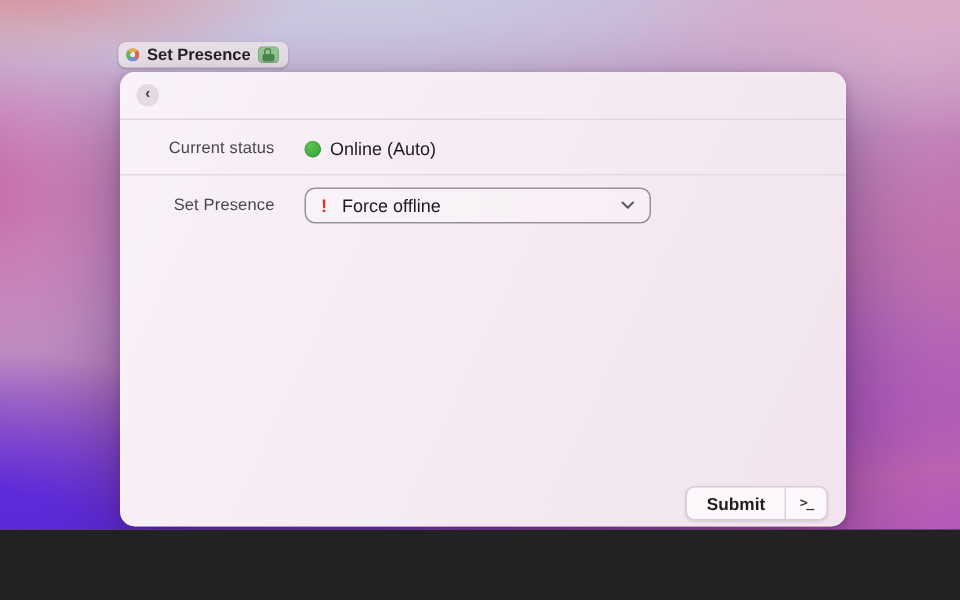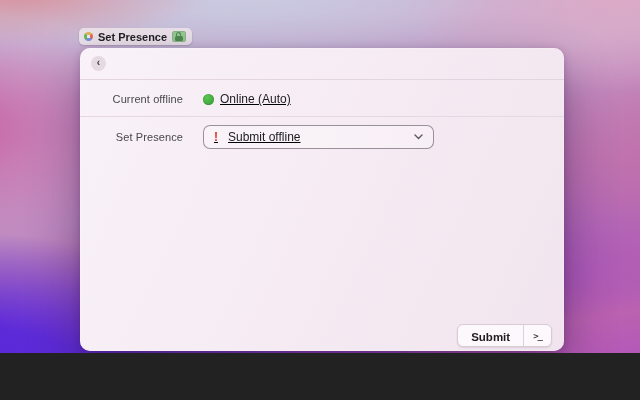--- a/index.html
+++ b/index.html
@@ -74,21 +74,21 @@
     color:#3a3a3c;font-size:10px;font-weight:700;line-height:1;
     cursor:default;user-select:none;
     padding-bottom:1px;box-sizing:border-box;
   }
 
   .row{display:flex;align-items:center;}
   .label-col{
     width:103px;flex-shrink:0;text-align:right;
     font-size:11px;color:#48484a;letter-spacing:.1px;
   }
-  .value-col{margin-left:20px;display:flex;align-items:center;text-decoration:underline;}
+  .value-col{margin-left:20px;display:flex;align-items:center;}
 
   .section-status{padding-top:12px;padding-bottom:10px;border-bottom:1px solid #e6d8e2;}
   .status-dot{
     width:11px;height:11px;border-radius:50%;
     background:radial-gradient(circle at 35% 30%, #5ec455, #2f9e2c);
     box-shadow:inset 0 0 0 .5px rgba(0,0,0,.18);
     margin-right:6px;
   }
   .status-value{font-size:12px;color:#1d1d1f;}
 
@@ -143,35 +143,35 @@
   <div class="window">
 
     <div class="win-header">
       <div class="back-btn">
         <span>‹</span>
       </div>
     </div>
 
     <div class="section-status">
       <div class="row">
-        <div class="label-col">Current offline</div>
+        <div class="label-col">Current status</div>
         <div class="value-col">
           <span class="status-dot"></span>
           <span class="status-value">Online (Auto)</span>
         </div>
       </div>
     </div>
 
     <div class="section-presence">
       <div class="row">
         <div class="label-col">Set Presence</div>
         <div class="value-col">
           <div class="dropdown">
             <span class="warn">!</span>
-            <span class="dd-value">Submit offline</span>
+            <span class="dd-value">Force offline</span>
             <span class="dd-chevron">
               <svg width="9" height="6" viewBox="0 0 9 6">
                   <path d="M1 1l3.5 3.5L8 1" fill="none" stroke="currentColor" stroke-width="1.4" stroke-linecap="round" stroke-linejoin="round"></path>
                 </svg>
             </span>
           </div>
         </div>
       </div>
     </div>
 

